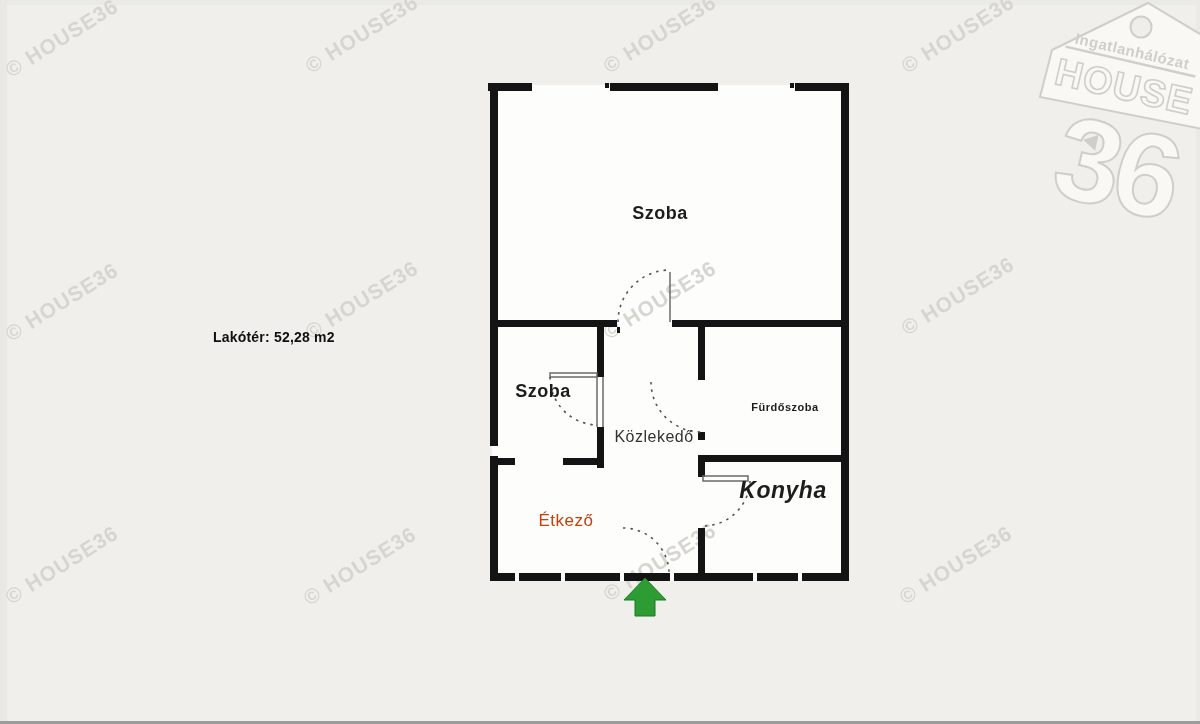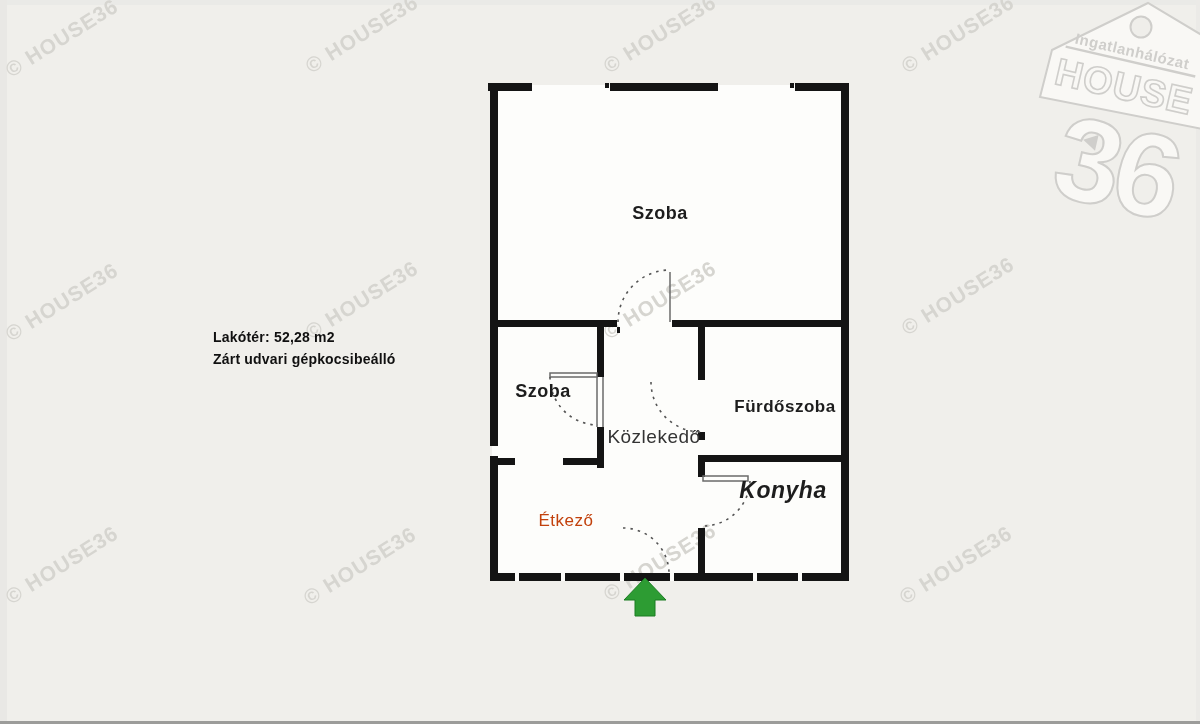--- a/index.html
+++ b/index.html
@@ -26,22 +26,22 @@
 
   .plan-svg{position:absolute;left:0;top:0;z-index:3;}
 
   .room-label{
     position:absolute;z-index:4;transform:translate(-50%,-50%);
     color:#1d1d1d;white-space:nowrap;letter-spacing:.5px;
   }
   .bold{font-weight:bold;}
   .lbl-szoba-top {left:660px;top:213px;font-size:18px;}
   .lbl-szoba-small{left:543px;top:391px;font-size:18px;}
-  .lbl-furdoszoba{left:785px;top:407px;font-size:17px;}
-  .lbl-kozlekedo {left:654px;top:437px;font-size:19px;color:#333;}
+  .lbl-furdoszoba{left:785px;top:407px;font-size:11px;}
+  .lbl-kozlekedo {left:654px;top:437px;font-size:16px;color:#333;}
   .lbl-etkezo    {left:566px;top:521px;font-size:17px;color:#c2410c;}
   .lbl-konyha    {left:783px;top:490px;font-size:23px;font-style:italic;}
 
   .info-block{
     position:absolute;left:213px;top:326px;z-index:4;
     font-size:14px;font-weight:bold;color:#101010;line-height:22px;letter-spacing:.2px;
   }
 
   .logo-svg{position:absolute;left:1020px;top:0;z-index:2;}
 </style>
@@ -133,21 +133,20 @@
 
 <div class="room-label bold lbl-szoba-top">Szoba</div>
 <div class="room-label bold lbl-szoba-small">Szoba</div>
 <div class="room-label bold lbl-furdoszoba">Fürdőszoba</div>
 <div class="room-label lbl-kozlekedo">Közlekedő</div>
 <div class="room-label lbl-etkezo">Étkező</div>
 <div class="room-label bold lbl-konyha">Konyha</div>
 
 <div class="info-block">
   <div>Lakótér: 52,28 m2</div>
-  <div>Zárt udvari gépkocsibeálló</div>
 </div>
 
 <svg class="logo-svg" width="180" height="240" viewBox="0 0 180 240">
   <g stroke="var(--logo,#cfcecb)" stroke-width="2" fill="#f9f8f5">
     <polygon points="32,50 128,3 185,37 198,132 20,97"></polygon>
     <circle cx="121" cy="27" r="10.5" fill="#efeeea"></circle>
   </g>
   <g transform="rotate(13 108 70)">
     <text x="108" y="56" text-anchor="middle" font-size="15" font-weight="bold" fill="var(--logo,#cfcecb)" letter-spacing="0.5">Ingatlanhálózat</text>
     <rect x="42" y="60" width="133" height="2.5" fill="var(--logo,#cfcecb)"></rect>

